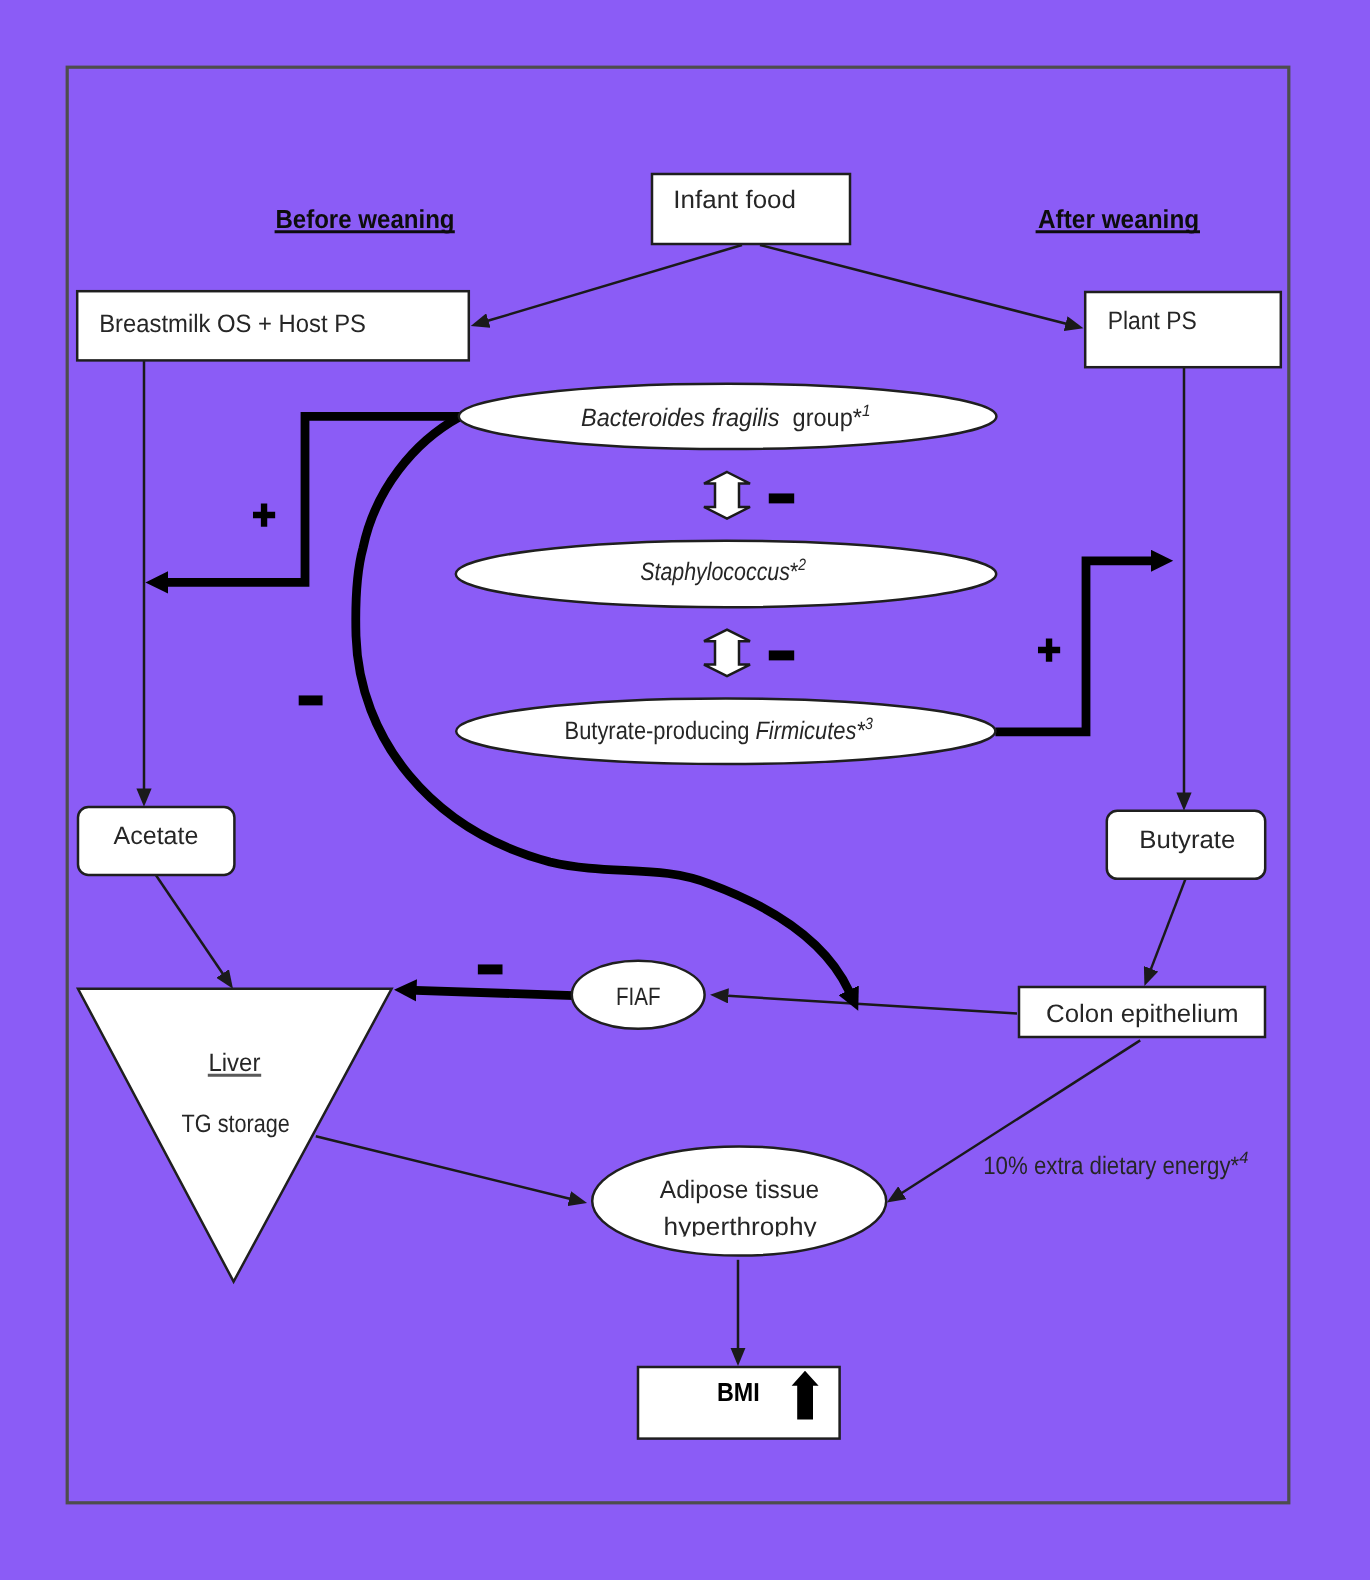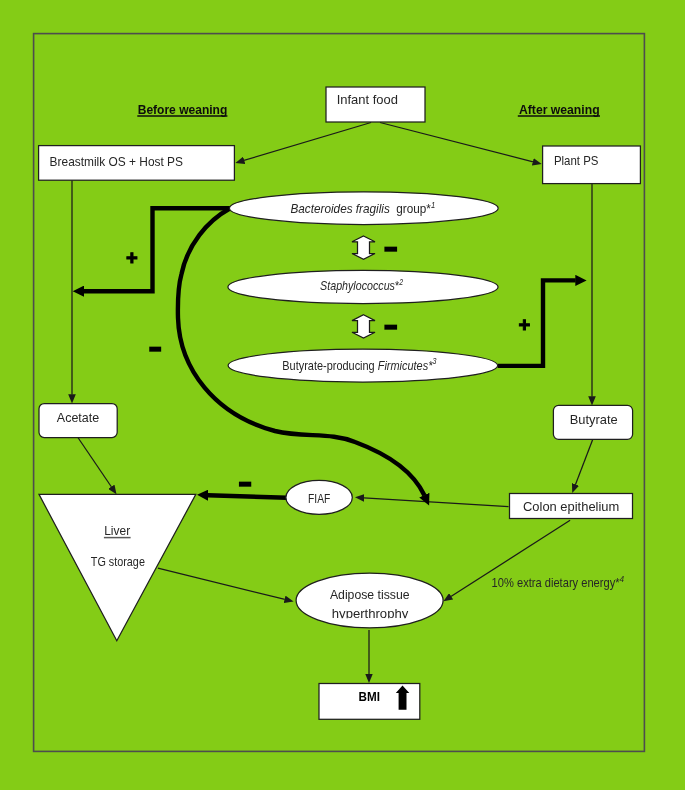--- a/index.html
+++ b/index.html
@@ -1,17 +1,17 @@
 <!DOCTYPE html>
 <html><head>
 <meta charset="utf-8">
 <style>
   html,body{margin:0;padding:0;background:#ffffff;}
   body{width:685px;height:790px;overflow:hidden;font-family:"Liberation Sans",sans-serif;}
-  #stage{position:relative;width:685px;height:790px;background:#84cc16;-webkit-font-smoothing:antialiased;}
+  #stage{position:relative;width:685px;height:790px;background:#8b5cf6;-webkit-font-smoothing:antialiased;}
   svg{display:block;}
   text{font-family:"Liberation Sans",sans-serif;fill:#262626;}
   .lbl{font-size:12.6px;}
   .hdr{font-size:13px;font-weight:bold;fill:#0d0d0d;}
   .bmi-lbl{font-size:13px;font-weight:bold;fill:#000;}
   .ital{font-style:italic;}
   .sup{font-size:8.2px;font-style:italic;}
   .shape{fill:#fff;stroke:#1f1f1f;stroke-width:1.25;}
   .minus{font-size:16px;font-weight:bold;fill:#000;stroke:#000;stroke-width:3.4;paint-order:stroke;}
   .plus{font-size:21px;font-weight:bold;fill:#000;stroke:#000;stroke-width:1.0;paint-order:stroke;}

